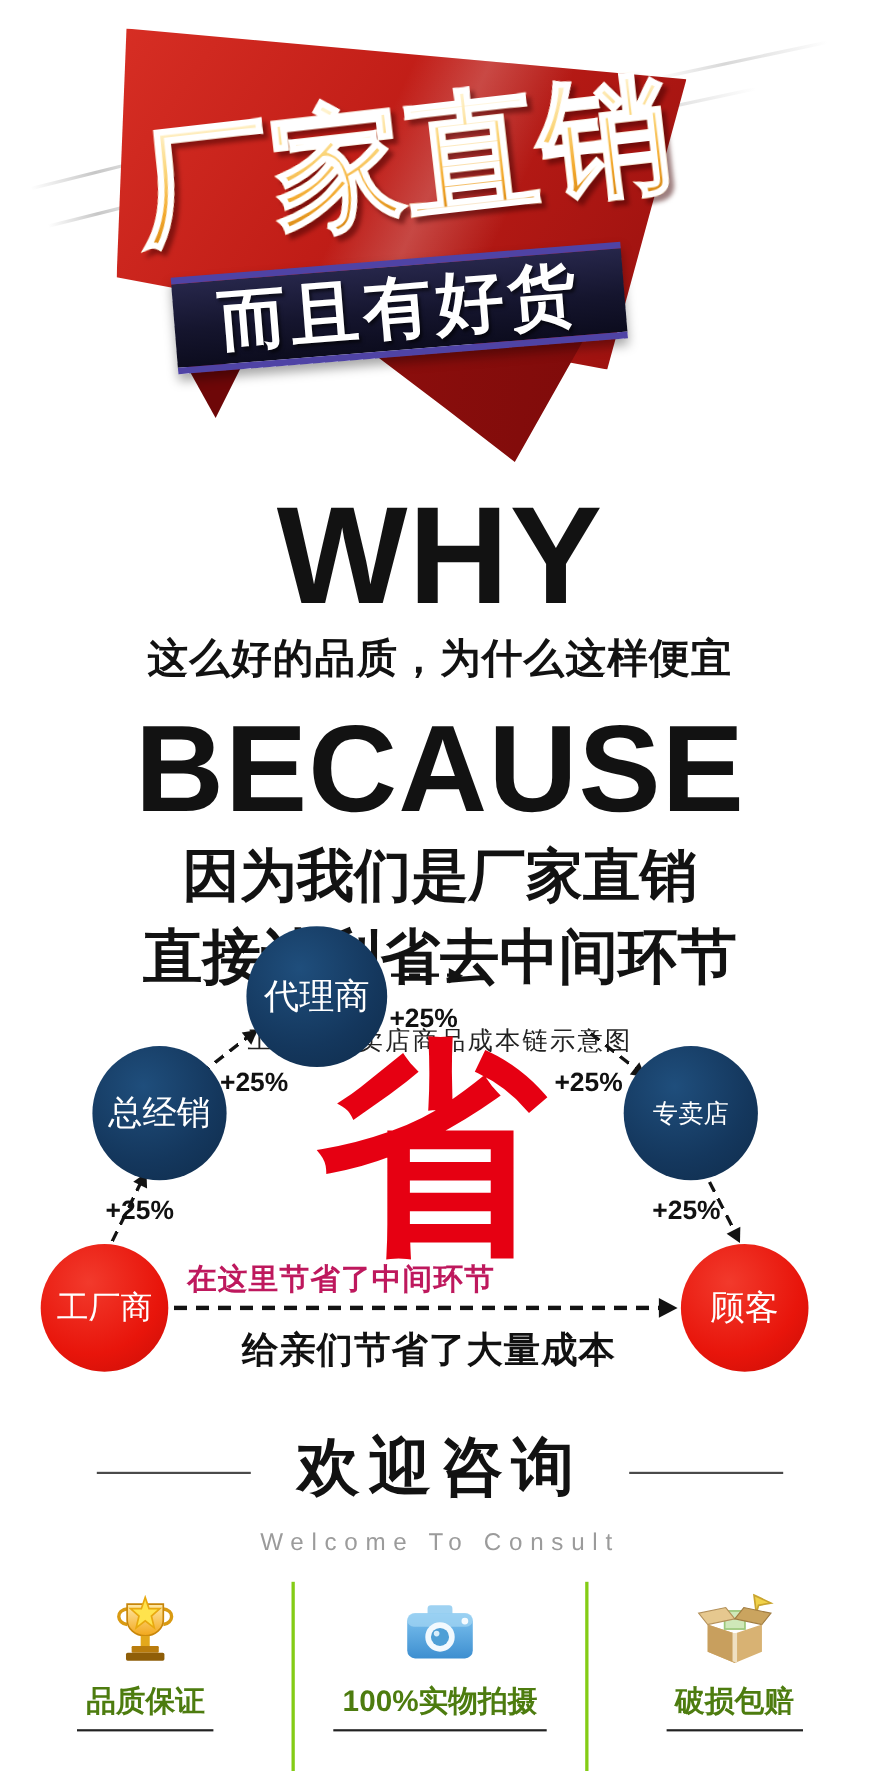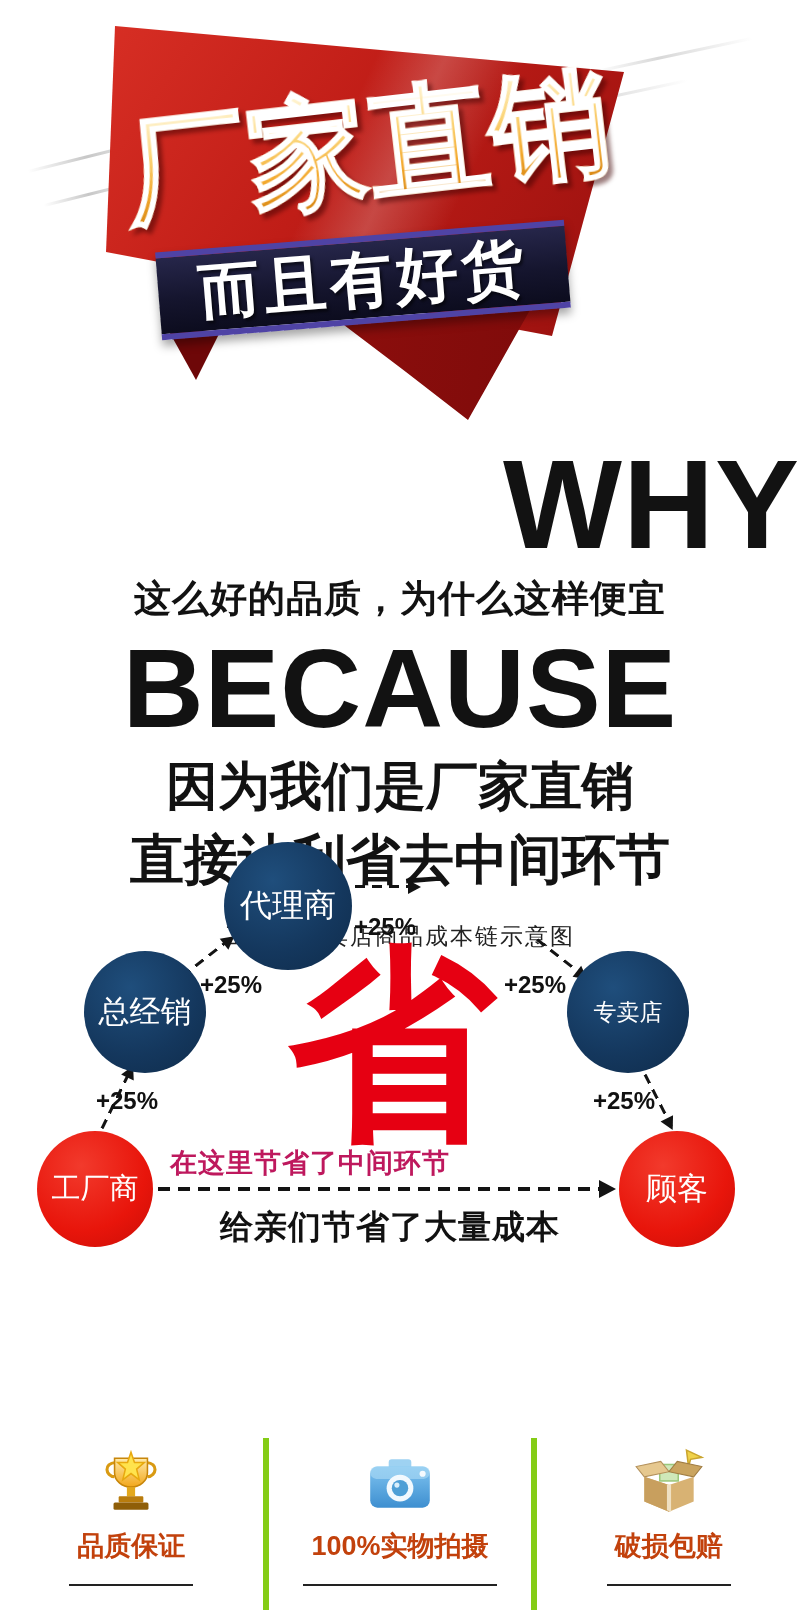--- a/index.html
+++ b/index.html
@@ -40,23 +40,23 @@
     transform: rotate(-6.5deg); font-size: 120px; font-weight: 900; letter-spacing: 2px; line-height: 1;
     white-space: nowrap;
     color: #f2a93b;
     background: linear-gradient(180deg, #fff3cf 5%, #fbd579 38%, #f3a92e 70%, #d4820f 100%);
     -webkit-background-clip: text; background-clip: text; -webkit-text-fill-color: transparent;
     -webkit-text-stroke: 2px #fff;
     filter: drop-shadow(4px 5px 2px rgba(60,0,0,.5)); }
 
   
   #why { position: absolute; top: 442px; left: 0; width: 800px; text-align: center; color: #121212; }
-  .why-en { font-size: 126px; font-weight: 900; line-height: 1; letter-spacing: 1px; text-align: right; }
+  .why-en { font-size: 126px; font-weight: 900; line-height: 1; letter-spacing: 1px; }
   .why-zh { font-size: 37px; font-weight: 900; margin-top: 6px; letter-spacing: 1px; }
-  .because-en { font-size: 112px; font-weight: 900; line-height: 1.05; margin-top: 6px; letter-spacing: 1px; }
+  .because-en { font-size: 112px; font-weight: 900; line-height: 1.05; margin-top: 16px; letter-spacing: 1px; }
   .because-zh1 { font-size: 52px; font-weight: 900; margin-top: 4px; text-align: center; }
   .because-zh2 { font-size: 54px; font-weight: 900; margin-top: 2px; }
   .diagram-caption { font-size: 23px; font-weight: 400; margin-top: 24px; letter-spacing: 2px; color: #222; }
 
   
   #diagram { position: absolute; top: 835px; left: 0; width: 800px; height: 460px; }
   .node { position: absolute; border-radius: 50%; display: flex; align-items: center; justify-content: center;
     font-weight: 400; color: #fff; white-space: nowrap; }
   .node-navy { background: radial-gradient(circle at 38% 30%, #1f4e7c 0%, #14375d 60%, #0f2c4b 100%); }
   .node-red  { background: radial-gradient(circle at 38% 30%, #f23a2c 0%, #e8150b 60%, #c90d06 100%); }
@@ -99,24 +99,24 @@
   #consult { position: absolute; top: 1296px; left: 0; width: 800px; text-align: center; }
   .consult-title { font-size: 57px; font-weight: 900; color: #121212; letter-spacing: 8px; }
   .consult-line { position: absolute; top: 42px; width: 140px; height: 2px; background: #4a4a4a; }
   .consult-line.left  { left: 88px; }
   .consult-line.right { right: 88px; }
   .consult-sub { margin-top: 16px; font-size: 22px; color: #9b9b9b; letter-spacing: 7px; font-weight: 500; }
 
   
   #footer { position: absolute; top: 1438px; left: 0; width: 800px; height: 172px; display: flex; }
   .footer-col { flex: 1; display: flex; flex-direction: column; align-items: center; padding-top: 8px; }
-  .footer-col + .footer-col { border-left: 6px solid #84cc16; }
+  .footer-col + .footer-col { border-left: 3px solid #84cc16; }
   .footer-icon { width: 74px; height: 74px; display: block; }
-  .footer-label { margin-top: 8px; font-size: 27px; color: #c2410c; font-weight: 600;
-    padding: 0 8px 20px; border-bottom: 2px solid #222; white-space: nowrap; }
+  .footer-label { margin-top: 8px; font-size: 27px; color: #4d7c0f; font-weight: 600;
+    padding: 0 8px 8px; border-bottom: 2px solid #222; white-space: nowrap; }
 </style>
 </head>
 <body>
 
 <div class="page">
 
   <div id="banner">
     <div class="speed-line sl-a"></div>
     <div class="speed-line sl-b"></div>
     <div class="speed-line sl-c"></div>
@@ -168,20 +168,26 @@
     </div>
     <div class="node node-red" id="node-customer">
       <span>顾客</span>
     </div>
 
     <div id="save-char">省</div>
     <div id="note1">在这里节省了中间环节</div>
     <div id="note2">给亲们节省了大量成本</div>
   </div>
 
+  <div id="consult">
+    <div class="consult-line left"></div>
+    <div class="consult-line right"></div>
+    <div class="consult-title">欢迎咨询</div>
+    <div class="consult-sub">Welcome To Consult</div>
+  </div>
 
   <div id="footer">
 
     <div class="footer-col">
       <span>
         <svg class="footer-icon" viewBox="0 0 72 72" aria-hidden="true">
           <defs>
             <linearGradient id="gold" x1="0" y1="0" x2="0" y2="1">
               <stop offset="0" stop-color="#ffe9a8"></stop>
                 <stop offset="1" stop-color="#f2a71b"></stop>

